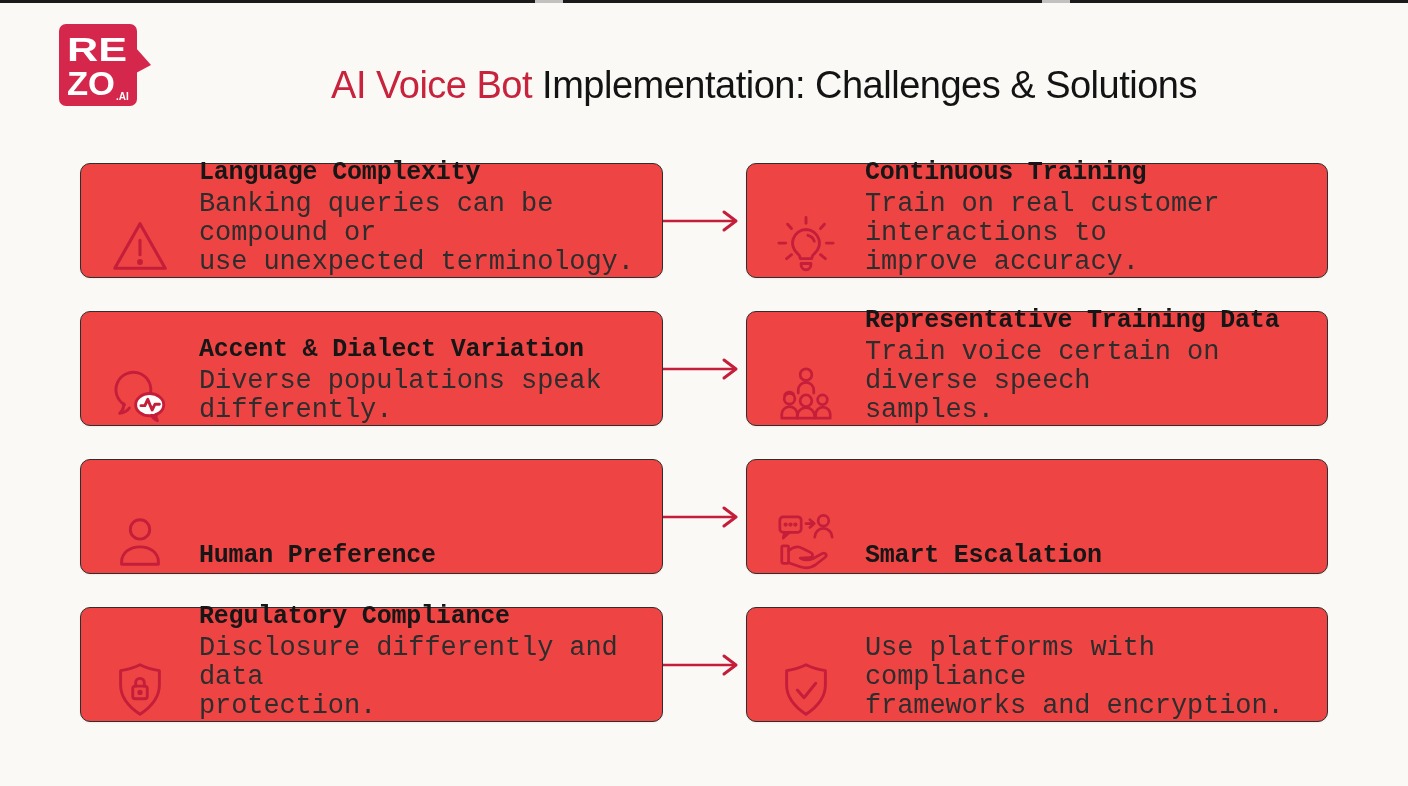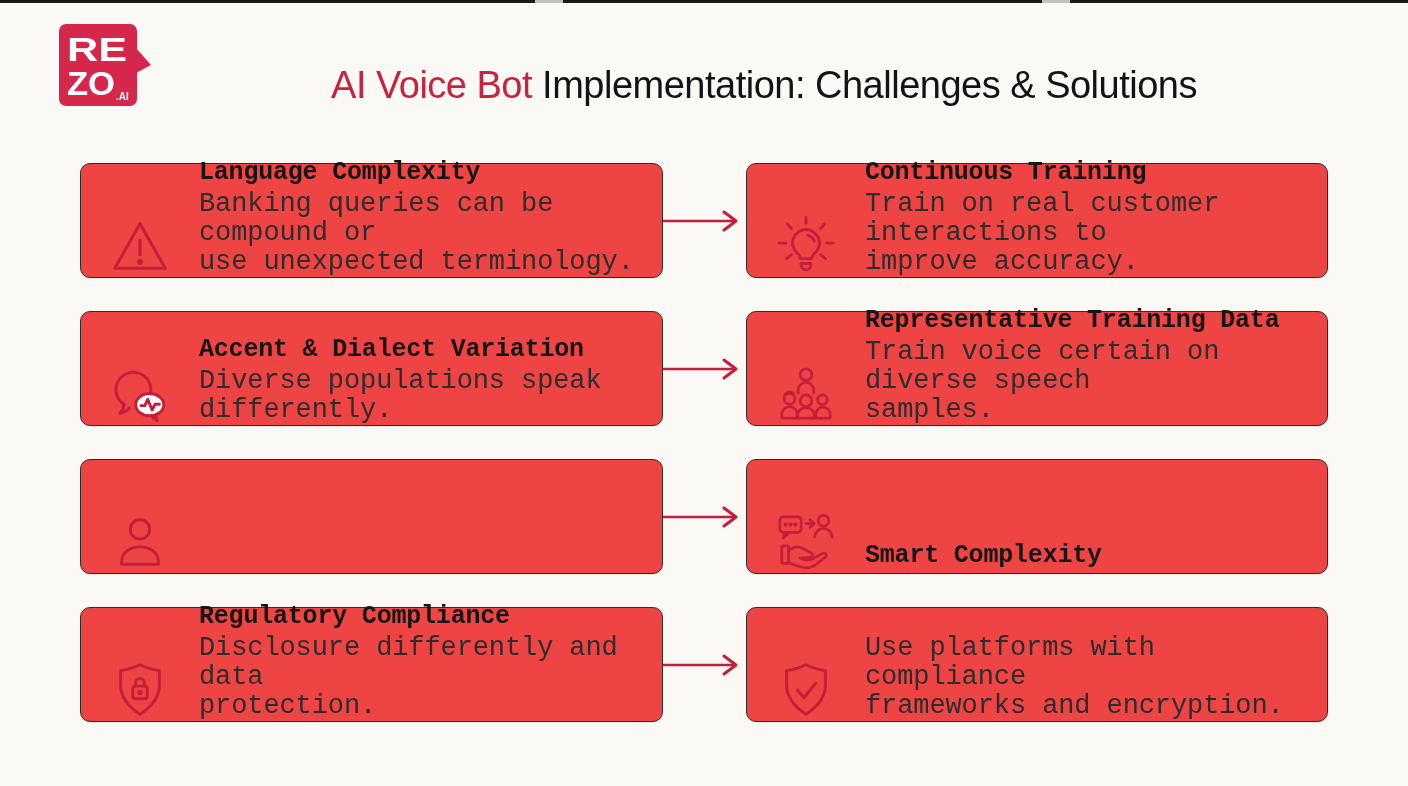--- a/index.html
+++ b/index.html
@@ -161,20 +161,21 @@
   </div>
 
   <div class="card">
     <div class="icon-wrap icon">
       <svg width="62" height="62" viewBox="0 0 64 64" fill="none" stroke="#C41E3A" stroke-width="3" stroke-linecap="round" stroke-linejoin="round">
         <circle cx="32" cy="19" r="10"></circle>
         <path d="M13 55 v-2 c0 -10 8.5 -16 19 -16 s19 6 19 16 v2 Z"></path>
       </svg>
     </div>
     <div class="card-text">
+      <div class="card-title">Human Preference</div>
     </div>
   </div>
   <div class="arrow-cell">
     <svg width="83" height="24" viewBox="0 0 83 24">
       <line x1="0" y1="12" x2="72" y2="12" stroke="#C41E3A" stroke-width="2.4"></line>
       <polyline points="61,3 73,12 61,21" fill="none" stroke="#C41E3A" stroke-width="3" stroke-linecap="round" stroke-linejoin="round"></polyline>
     </svg>
   </div>
   <div class="card">
     <div class="icon-wrap icon">
@@ -186,21 +187,21 @@
         <circle cx="21" cy="14" r="0.8" fill="#C41E3A"></circle>
         <line x1="32" y1="13" x2="39" y2="13"></line>
         <polyline points="36,9 40.5,13 36,17"></polyline>
         <circle cx="50" cy="10" r="5.5"></circle>
         <path d="M41 27 a9 9 0 0 1 18 0"></path>
         <rect x="7" y="36" width="7" height="18" rx="1.5"></rect>
         <path d="M14 41 c6 -4.5 10 -5 14 -2.5 l9 4.5 c3 1.5 2 5 -1.5 5 l-9.5 0.5 c4 2.5 9 2.5 13.5 0.5 l9 -5 c3.5 -1.8 6 1.5 3 4 l-9 7 c-5 3.5 -11 4.5 -16.5 2.5 l-12 -4"></path>
       </svg>
     </div>
     <div class="card-text">
-      <div class="card-title">Smart Complexity</div>
+      <div class="card-title">Smart Escalation</div>
     </div>
   </div>
 
   <div class="card">
     <div class="icon-wrap icon">
       <svg width="62" height="62" viewBox="0 0 64 64" fill="none" stroke="#C41E3A" stroke-width="3" stroke-linecap="round" stroke-linejoin="round">
         <path d="M32 6 C 38 9 45 11 52 12 V 27 C 52 40 44 49 32 57 C 20 49 12 40 12 27 V 12 C 19 11 26 9 32 6 Z"></path>
         <rect x="24.5" y="28" width="15" height="13" rx="2.5"></rect>
         <path d="M27.5 28 v-3.5 a4.5 4.5 0 0 1 9 0 V 28"></path>
         <circle cx="32" cy="34.5" r="1.2" fill="#C41E3A"></circle>

